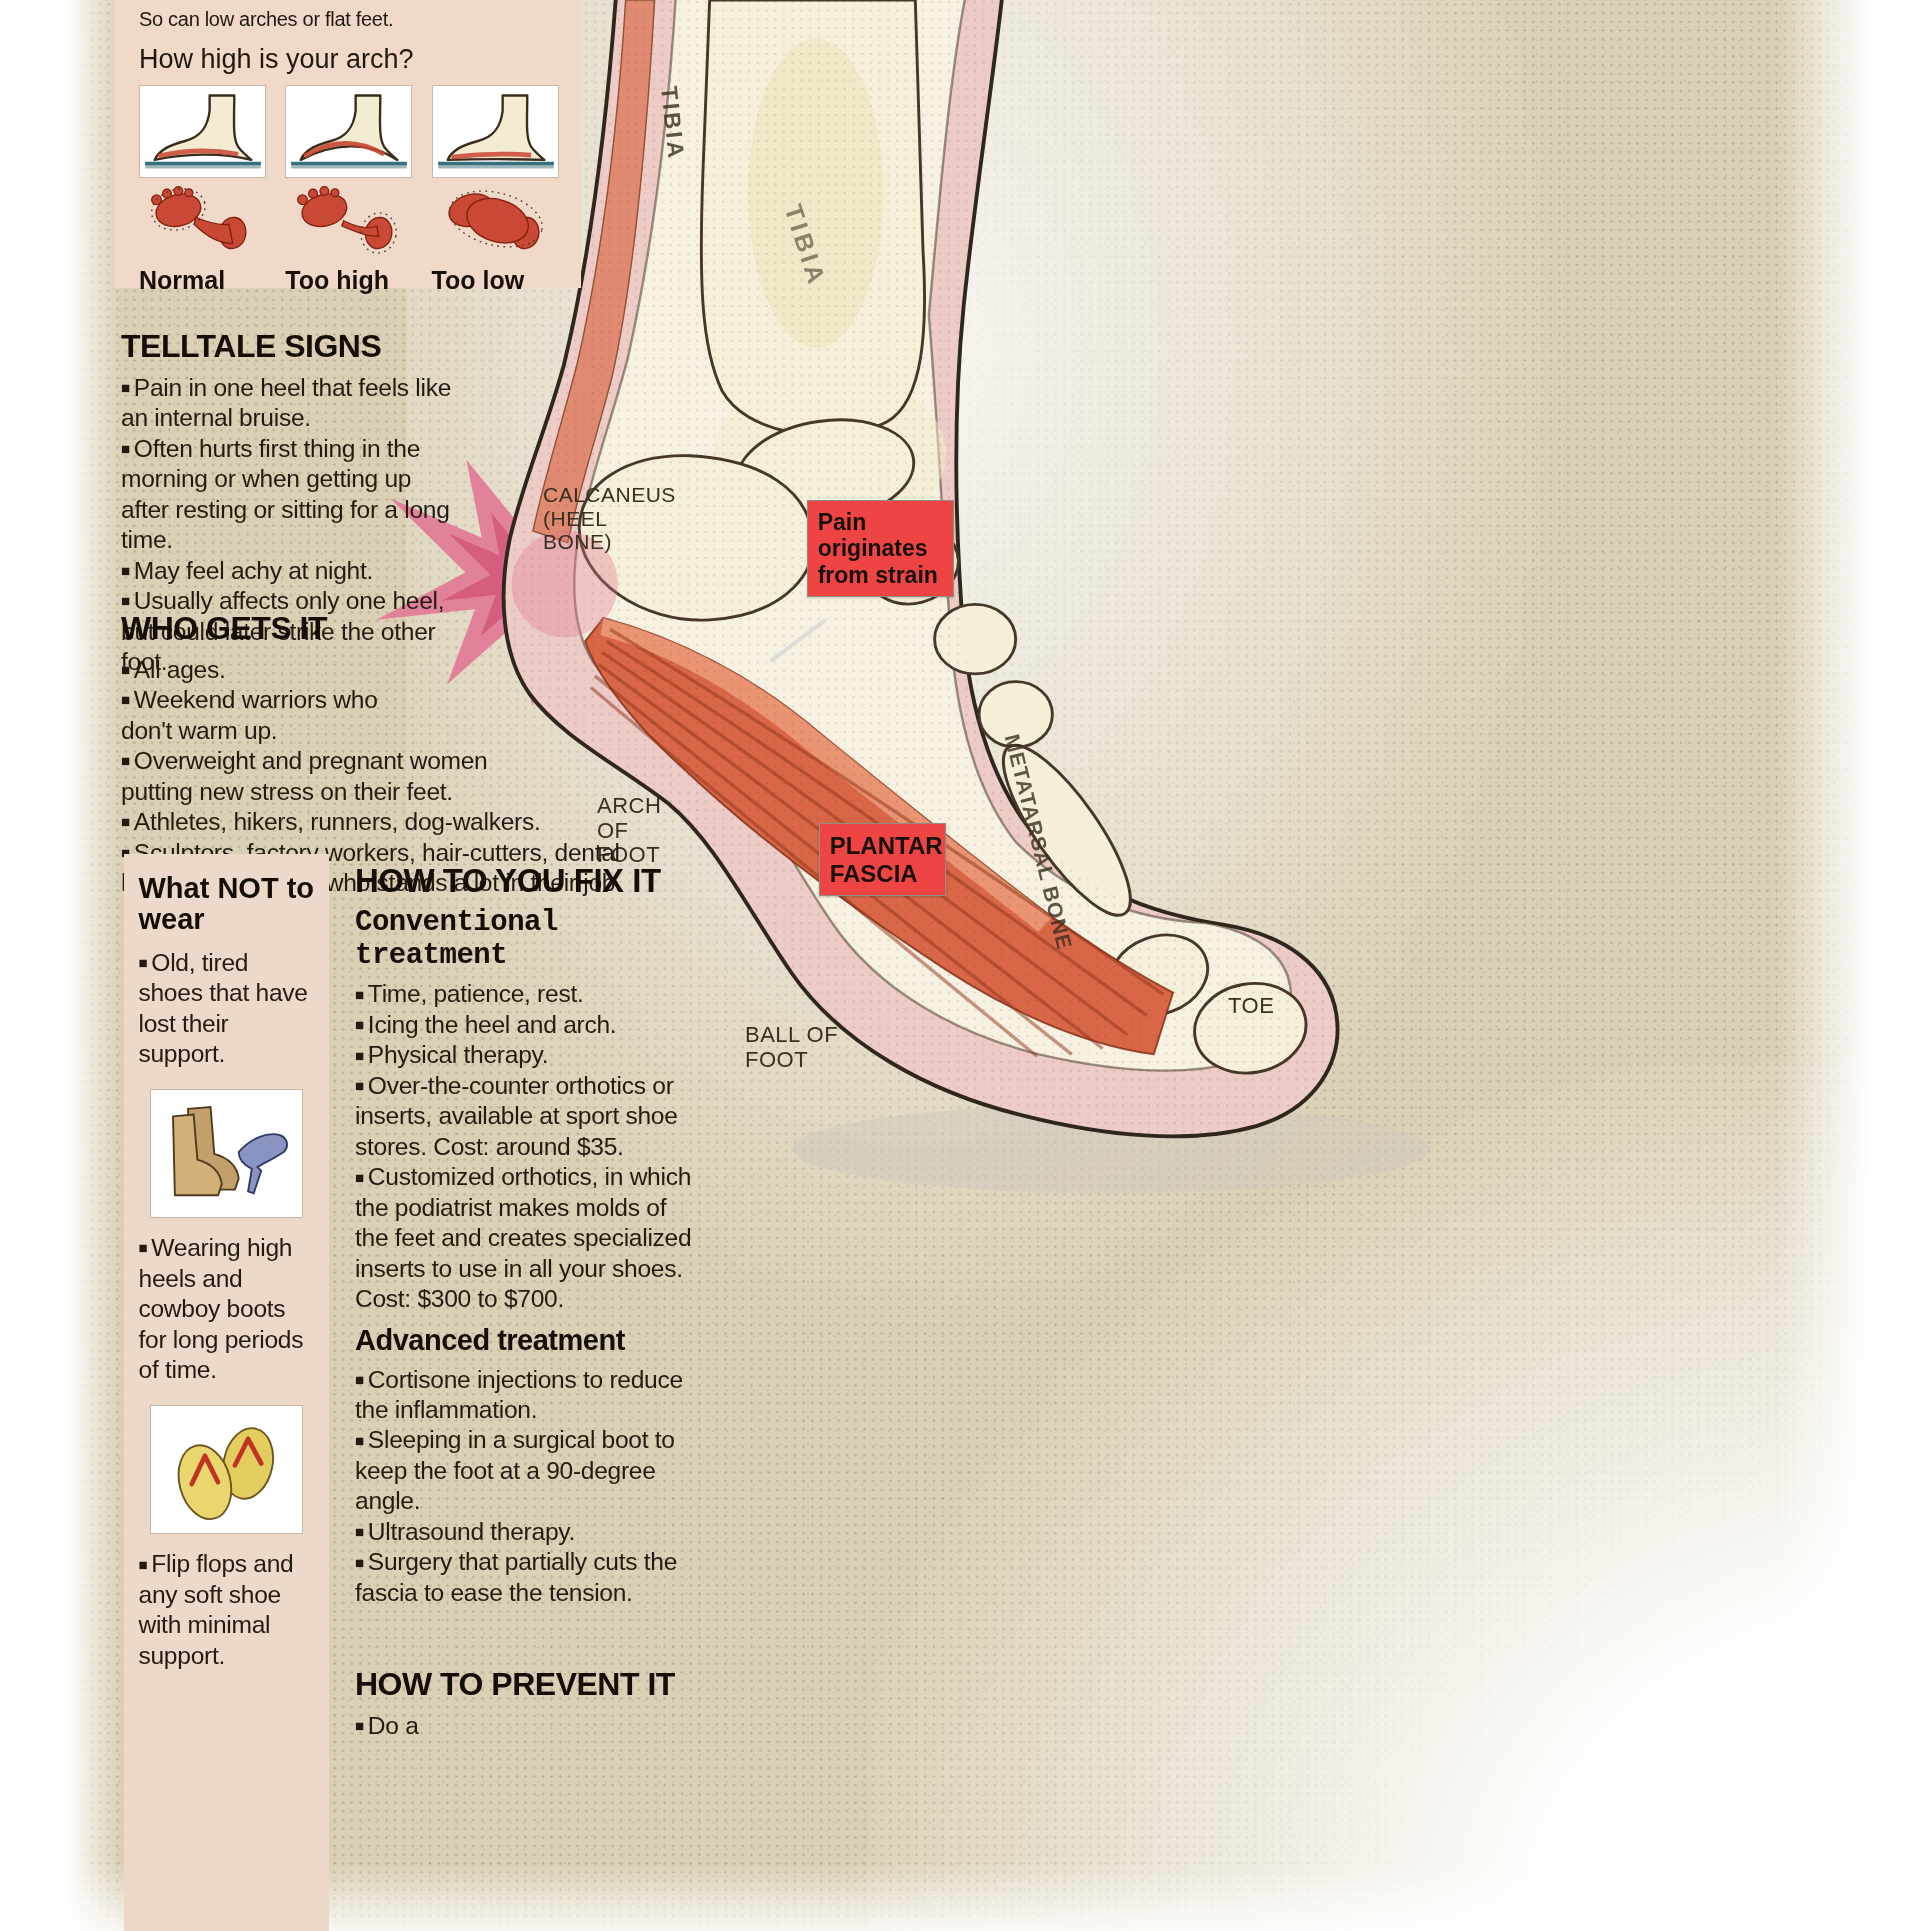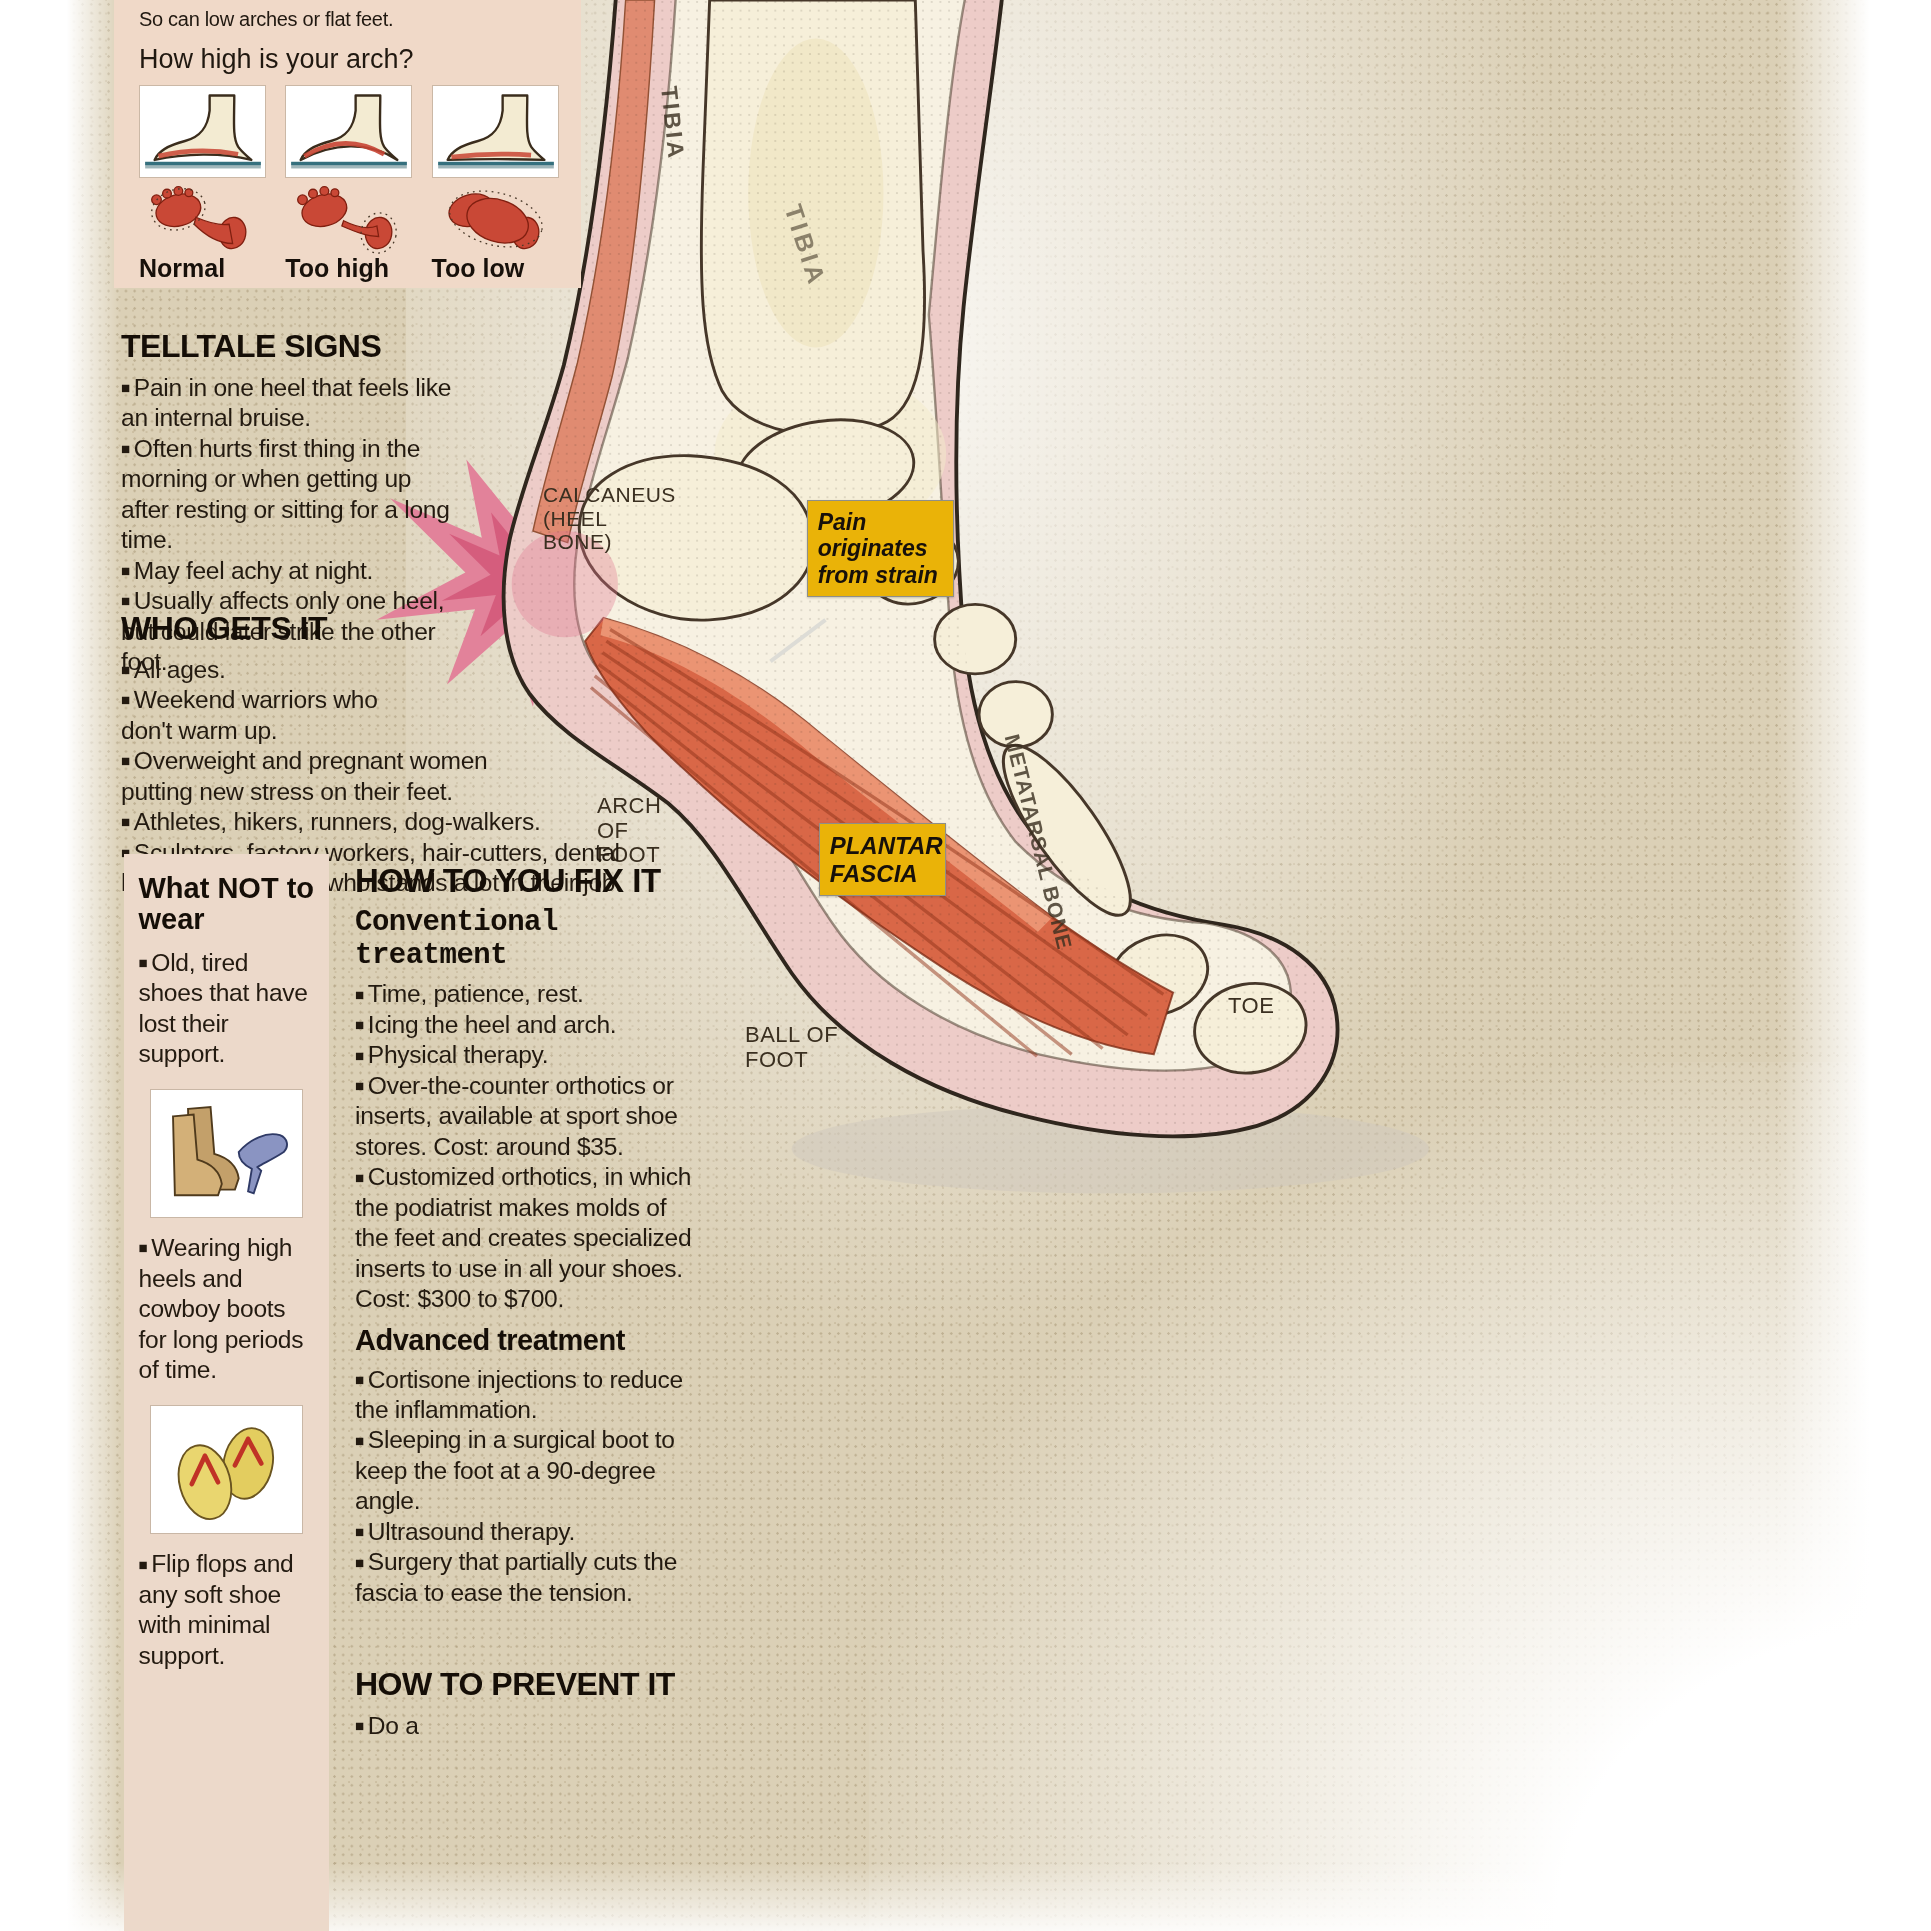--- a/index.html
+++ b/index.html
@@ -34,35 +34,35 @@
   .bullet::before{content:"■ ";font-size:0.62em;position:relative;top:-2.9px;}
 
   
   .arch-box{position:absolute;left:114px;top:0;width:467px;height:288px;background:#f0d9c8;
     padding:7.7px 0 0 25px;box-sizing:border-box;}
   .arch-intro{font-size:20px;margin:0;letter-spacing:-0.3px;}
   .arch-q{font-weight:normal;font-size:27px;margin:13.5px 0 9.7px 0;}
   .cells,.prints,.alabels{display:flex;gap:19.3px;width:425px;}
   .cell{width:127px;height:93px;background:#fff;border:1px solid #cbb8a6;box-sizing:border-box;}
   .print{width:127px;height:70px;margin-top:5.8px;}
-  .alabels{margin-top:0;}
+  .alabels{margin-top:12px;}
   .alabel{width:127px;font-weight:bold;font-size:25px;color:#17100a;}
 
   
   .wear-box{position:absolute;left:124px;top:854px;width:205px;height:1078px;background:#ecd9ca;
     padding:19.3px 14.5px;box-sizing:border-box;}
   .wear-h{font-weight:bold;font-size:29px;line-height:1.05;margin:0 0 13.5px 0;color:#150e07;}
   .img-card{width:153px;height:129px;background:#fff;border:1px solid #c9b7a6;margin:19.3px auto 15.4px auto;
     display:flex;align-items:center;justify-content:center;box-sizing:border-box;}
 
   
   .diag-label{position:absolute;font-size:22px;letter-spacing:0.5px;color:#3a2f20;line-height:1.12;}
   .rot{transform-origin:left top;white-space:nowrap;font-weight:bold;opacity:.8;}
-  .callout{position:absolute;background:#eab308;border:1px solid #8f8f88;padding:7.7px 9.7px;
-    font-weight:bold;font-size:23px;line-height:1.16;color:#17100a;box-shadow:0 1px 1.9px rgba(60,50,30,.25);font-style:italic;}
+  .callout{position:absolute;background:#ef4444;border:1px solid #8f8f88;padding:7.7px 9.7px;
+    font-weight:bold;font-size:23px;line-height:1.16;color:#17100a;box-shadow:0 1px 1.9px rgba(60,50,30,.25);}
 </style>
 </head>
 <body>
 
 <div class="page">
 
   <div class="speckle"></div>
   <div class="glow"></div>
   <div class="fade-left"></div>
   <div class="fade-right"></div>

